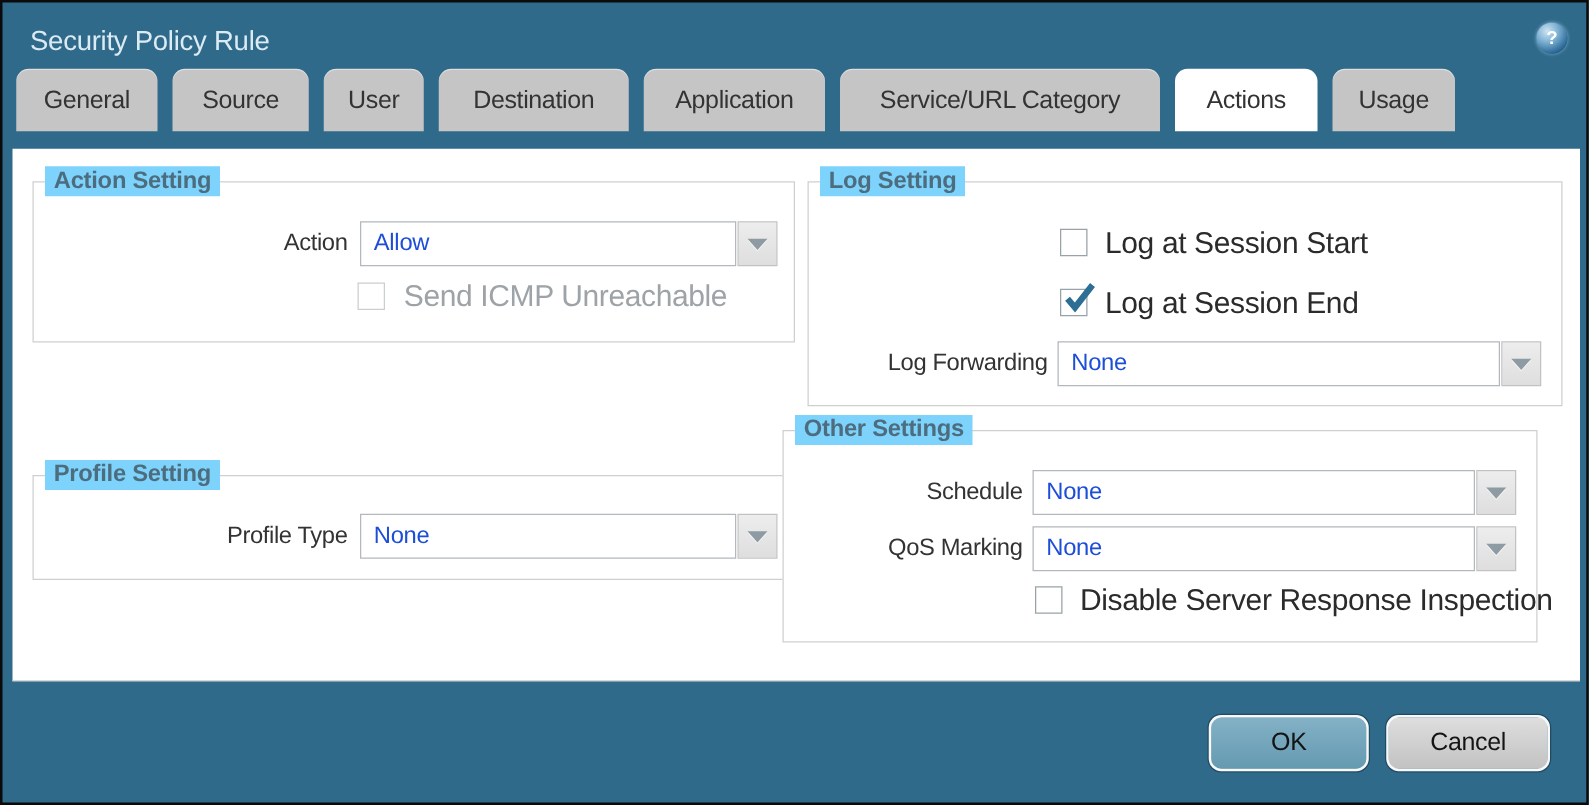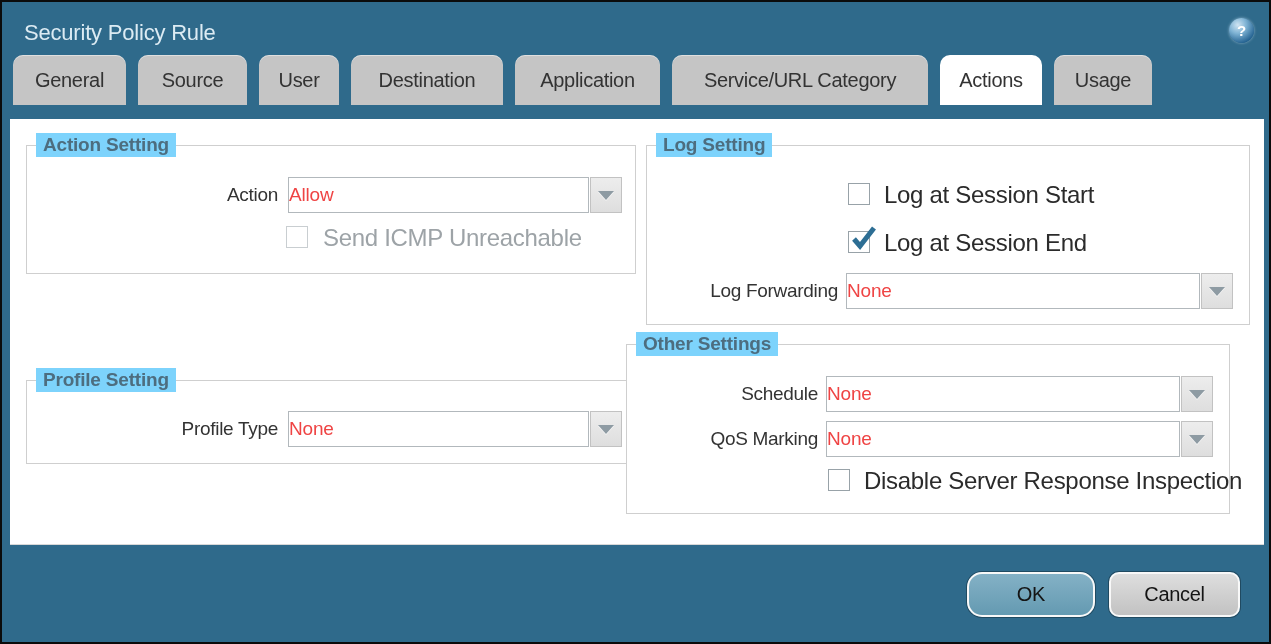--- a/index.html
+++ b/index.html
@@ -43,21 +43,21 @@
     font-size:19px;font-weight:bold;color:#4d6d7f;letter-spacing:-0.2px;
     line-height:24px;white-space:nowrap;
   }
   .lbl{
     position:absolute;height:36px;line-height:36px;text-align:right;
     font-size:19px;color:#333;letter-spacing:-0.3px;white-space:nowrap;
   }
   .select{position:absolute;height:36px;display:flex;cursor:pointer;}
   .select-value{
     flex:1;border:1px solid #b2b8bc;background:#fff;
-    line-height:34px;font-size:19px;color:#ef4444;
+    line-height:34px;padding-left:10px;font-size:19px;color:#1d4ed8;
     letter-spacing:-0.2px;overflow:hidden;white-space:nowrap;
   }
   .select-btn{
     width:32px;margin-left:1px;border:1px solid #c2c2c2;
     background:linear-gradient(#ededed,#dedede);
     display:flex;align-items:center;justify-content:center;
   }
   .tri{
     width:0;height:0;border-left:8px solid transparent;
     border-right:8px solid transparent;border-top:9px solid #8e9ba3;
@@ -75,41 +75,41 @@
     letter-spacing:-0.3px;white-space:nowrap;
   }
   .cb-label.muted{color:#9da3a7;}
   
   .btn{
     position:absolute;top:570px;height:45px;border-radius:10px;
     border:2px solid #f8f8f8;font-size:20px;color:#141414;
     font-family:"Liberation Sans", sans-serif;letter-spacing:-0.3px;
     box-shadow:0 0 0 1px rgba(0,0,0,.30);cursor:pointer;
   }
-  .btn.ok{left:965px;width:128px;background:linear-gradient(#84b1c6,#649ab1);border-radius:15px;}
+  .btn.ok{left:965px;width:128px;background:linear-gradient(#84b1c6,#649ab1);}
   .btn.cancel{left:1107px;width:131px;background:linear-gradient(#dedede,#c2c2c2);}
 </style>
 </head>
 <body>
 
 <div class="window">
 
   <div class="title">Security Policy Rule</div>
   <div class="help">
     <span>?</span>
   </div>
 
   <div class="tabs">
     <div class="tab" style="width:113px">General</div>
     <div class="tab" style="width:109px">Source</div>
     <div class="tab" style="width:80px">User</div>
     <div class="tab" style="width:152px">Destination</div>
     <div class="tab" style="width:145px">Application</div>
     <div class="tab" style="width:256px">Service/URL Category</div>
-    <div class="tab active" style="width:102px">Actions</div>
+    <div class="tab active" style="width:114px">Actions</div>
     <div class="tab" style="width:98px">Usage</div>
   </div>
 
   <div class="content">
 
     <div class="fieldset" style="left:16px;top:26px;width:610px;height:129px">
       <span class="legend">Action Setting</span>
       <div class="lbl" style="left:0;top:31px;width:251px">Action</div>
       <div class="select" style="left:261px;top:31px;width:334px">
         <div class="select-value">Allow</div>

